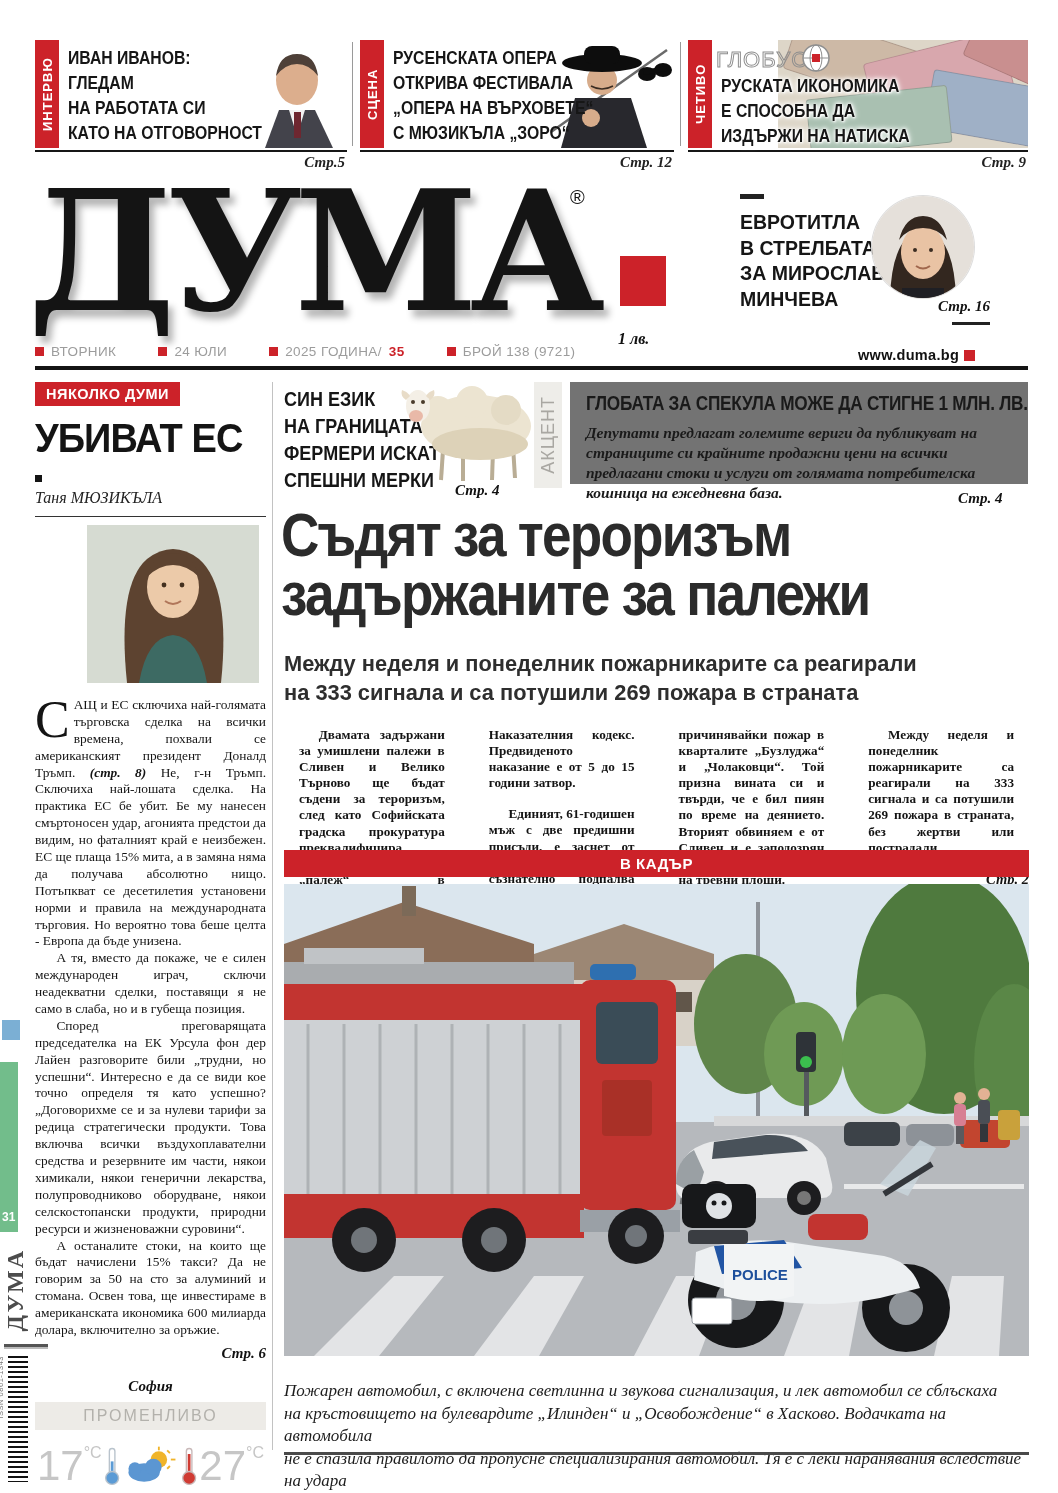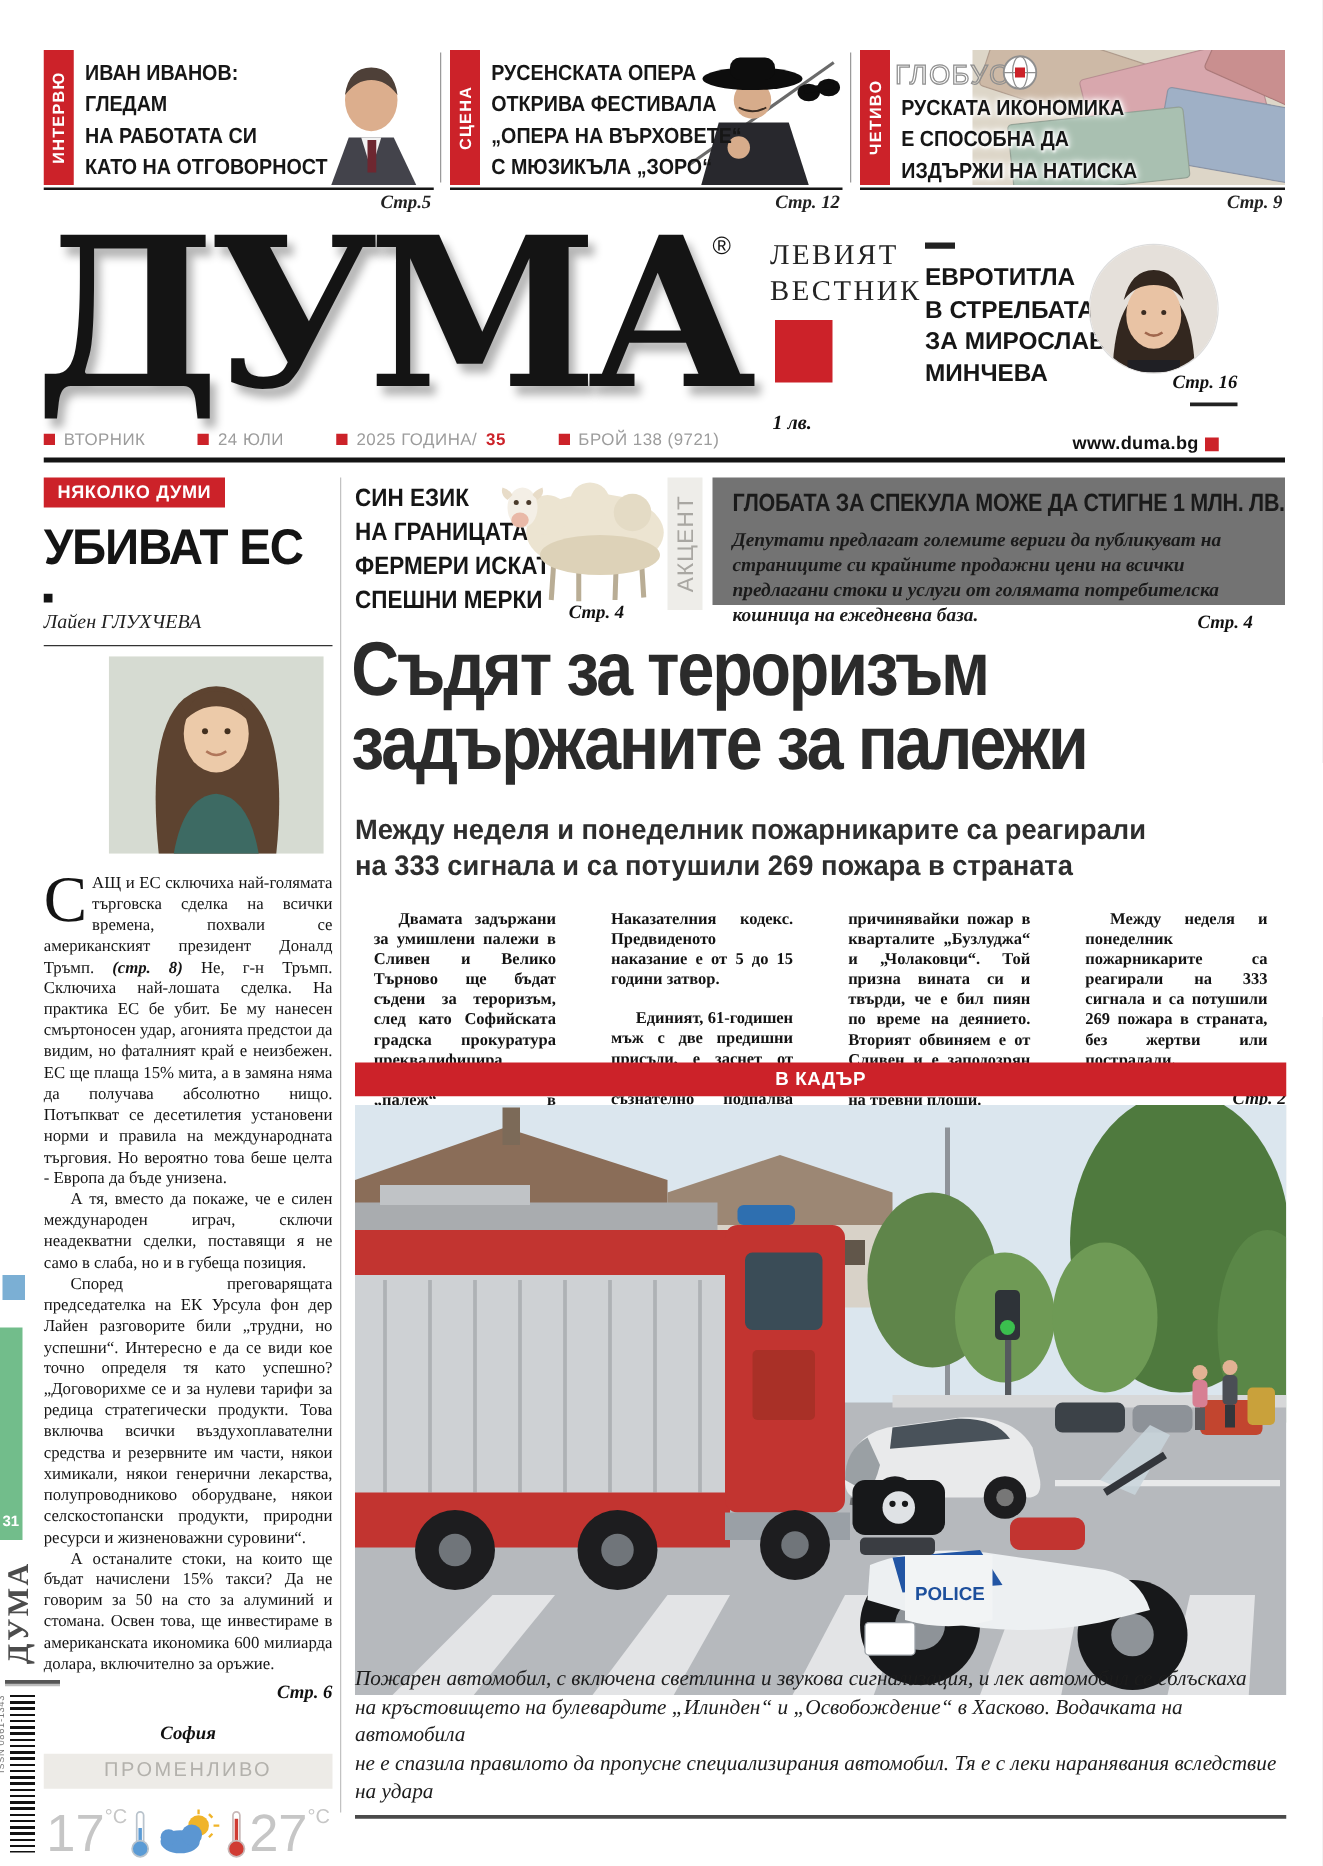--- a/index.html
+++ b/index.html
@@ -99,21 +99,21 @@
   .lead-cols p{margin:15px;text-indent:1.5em;font-weight:bold;}
   .lead-cols p.cont{text-indent:0;}
   .lead-page{margin-top:14px;text-align:right;font-family:"Liberation Serif",serif;font-style:italic;
        font-weight:bold;font-size:14.5px;}
   
   .banner{position:absolute;left:284px;top:850px;width:745px;height:27px;background:#cc2229;color:#fff;
        font-weight:bold;font-size:15px;letter-spacing:.5px;text-align:center;line-height:27px;}
   .photo{position:absolute;left:284px;top:884px;width:745px;height:472px;overflow:hidden;background:#cfd6da;}
   .credit{position:absolute;left:284px;top:1360px;width:745px;text-align:right;font-size:10.5px;
        color:#a0a0a0;letter-spacing:1px;}
-  .caption{position:absolute;left:284px;top:1332px;width:745px;font-family:"Liberation Serif",serif;
+  .caption{position:absolute;left:284px;top:1380px;width:745px;font-family:"Liberation Serif",serif;
        font-style:italic;font-size:17px;line-height:1.33;color:#1c1c1c;}
   .bottom-rule{position:absolute;left:284px;top:1452px;width:745px;height:3px;background:#4a4a4a;}
   
   .spine-blue{position:absolute;left:2px;top:1020px;width:18px;height:20px;background:#7bafd4;}
   .spine-green{position:absolute;left:0;top:1062px;width:18px;height:170px;background:#72bd8b;}
   .spine-num{position:absolute;left:2px;top:1210px;color:#fff;font-weight:bold;font-size:12px;}
   .spine-title{position:absolute;left:0;top:1240px;height:100px;width:30px;display:flex;align-items:center;justify-content:center;}
   .spine-title span{writing-mode:vertical-rl;transform:rotate(180deg);font-family:"Liberation Serif",serif;
        font-weight:800;font-size:24px;letter-spacing:2px;color:#4c4c4c;}
   .spine-rule{position:absolute;left:4px;top:1344px;width:44px;height:3px;background:#555;box-shadow:0 2px 0 #bbb;}
@@ -200,22 +200,20 @@
       <div class="teaser-text pre glow" style="width:240px;margin-top:28px;">РУСКАТА ИКОНОМИКА
 Е СПОСОБНА ДА
 ИЗДЪРЖИ НА НАТИСКА</div>
     </div>
     <div class="teaser-rule"></div>
     <div class="teaser-page">Стр. 9</div>
   </div>
 
   <div class="duma-logo">ДУМА</div>
   <div class="reg">®</div>
-  <div class="tagline pre">ЛЕВИЯТ
-ВЕСТНИК</div>
   <div class="red-square"></div>
   <div class="promo-dash"></div>
   <div class="promo-text pre">ЕВРОТИТЛА
 В СТРЕЛБАТА
 ЗА МИРОСЛАВА
 МИНЧЕВА</div>
   <div class="promo-avatar">
     <svg width="102" height="102" viewBox="0 0 102 102">
       <rect width="102" height="102" fill="#e5e0da"></rect>
       <path d="M18 102 Q20 38 51 34 Q82 38 84 102 Z" fill="#33271f"></path>
@@ -253,21 +251,21 @@
         <span class="sq"></span>
         <span>БРОЙ 138 (9721)</span>
       </span>
   </div>
   <div class="main-rule"></div>
 
   <div class="left-col">
     <span class="kicker">НЯКОЛКО ДУМИ</span>
     <div class="op-title">УБИВАТ ЕС</div>
     <div class="op-bullet"></div>
-    <div class="op-author">Лайен ГЛУХЧЕВА</div>
+    <div class="op-author">Таня МЮЗИКЪЛА</div>
     <div class="op-rule"></div>
     <svg class="op-photo" viewBox="0 0 172 158">
       <rect width="172" height="158" fill="#d6dbd2"></rect>
       <path d="M40 158 Q30 60 60 34 Q86 14 112 34 Q144 62 134 158 Z" fill="#5d4330"></path>
       <ellipse cx="86" cy="62" rx="26" ry="31" fill="#eccaa9"></ellipse>
       <path d="M60 52 Q66 28 86 28 Q106 28 112 52 Q100 40 86 40 Q72 40 60 52Z" fill="#5d4330"></path>
       <circle cx="77" cy="60" r="2.4" fill="#43301f"></circle>
         <circle cx="95" cy="60" r="2.4" fill="#43301f"></circle>
       <path d="M78 76 Q86 82 94 76" stroke="#b0765a" stroke-width="2" fill="none"></path>
       <path d="M52 158 Q60 112 86 110 Q112 112 120 158 Z" fill="#3d6a63"></path>

